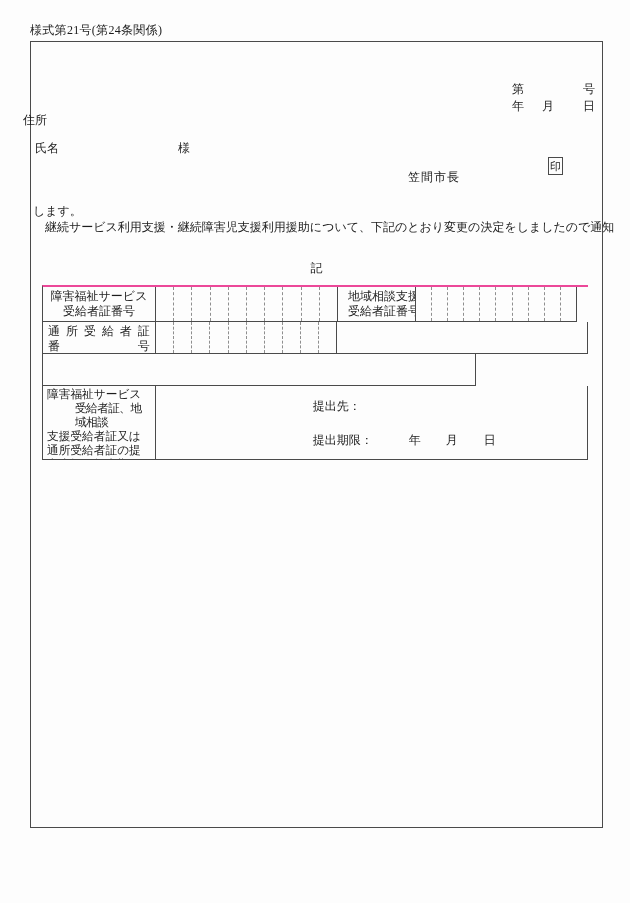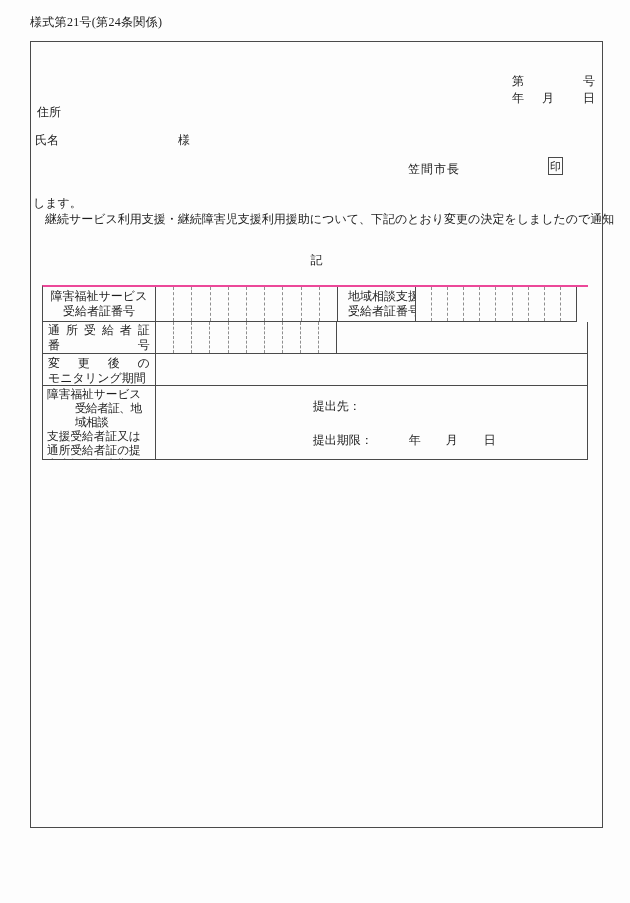--- a/index.html
+++ b/index.html
@@ -1,28 +1,28 @@
 <!DOCTYPE html>
 <html><head>
 <meta charset="utf-8">
 <style>
   html,body{margin:0;padding:0;background:#ffffff;}
   .page{
     position:relative;width:630px;height:903px;background:#fdfdfd;
     font-family:"Liberation Serif","DejaVu Serif",serif;
     color:#1c1c1c;font-size:12px;overflow:hidden;
   }
-  .abs{position:absolute;white-space:nowrap;}
+  .abs{position:absolute;white-space:nowrap;margin-top:8px;}
   .form-number{left:30px;top:14px;letter-spacing:.3px;}
   .outer-box{
     position:absolute;left:30px;top:41px;width:573px;height:787px;
     border:1px solid #4a4a4a;box-sizing:border-box;
   }
   .doc-title{left:30px;top:46px;width:573px;text-align:center;letter-spacing:1px;}
-  .addr{left:37px;top:104px;}
+  .addr{left:23px;top:104px;}
   .name{left:35px;top:132px;}
   .sama{left:178px;top:132px;}
   .num-dai{left:512px;top:73px;}
   .num-gou{left:583px;top:73px;}
   .date-y{left:512px;top:90px;}
   .date-m{left:542px;top:90px;}
   .date-d{left:583px;top:90px;}
   .mayor{left:408px;top:161px;letter-spacing:1px;}
   .seal{
     position:absolute;left:548px;top:157px;width:15px;height:18px;
@@ -118,21 +118,21 @@
           <div class="digit-cell"></div>
           <div class="digit-cell"></div>
           <div class="digit-cell"></div>
           <div class="digit-cell"></div>
           <div class="digit-cell"></div>
           <div class="digit-cell"></div>
           <div class="digit-cell"></div>
       </div>
     </div>
 
-    <div class="trow" style="height:32px;font-family:Liberation Mono, monospace;">
+    <div class="trow" style="height:32px;">
       <div class="tcell lbl" style="width:113px;">
         <div class="jline">通所受給者証</div>
         <div class="jline">番号</div>
       </div>
       <div class="tcell digit-strip" style="width:182px;">
         <div class="digit-cell"></div>
           <div class="digit-cell"></div>
           <div class="digit-cell"></div>
           <div class="digit-cell"></div>
           <div class="digit-cell"></div>
@@ -140,24 +140,20 @@
           <div class="digit-cell"></div>
           <div class="digit-cell"></div>
           <div class="digit-cell"></div>
           <div class="digit-cell"></div>
       </div>
       <div class="tcell" style="width:251px;"></div>
     </div>
 
 
     <div class="trow" style="height:32px;">
-      <div class="tcell lbl" style="width:113px;">
-        <div class="jline">変更後の</div>
-        <div>モニタリング期間</div>
-      </div>
       <div class="tcell" style="width:433px;"></div>
     </div>
 
     <div class="trow r5" style="height:74px;">
       <div class="tcell lbl5" style="width:113px;">
         <div>障害福祉サービス</div>
         <div class="tight">受給者証、地域相談</div>
         <div>支援受給者証又は</div>
         <div>通所受給者証の提</div>
         <div>出先及び提出期限</div>

